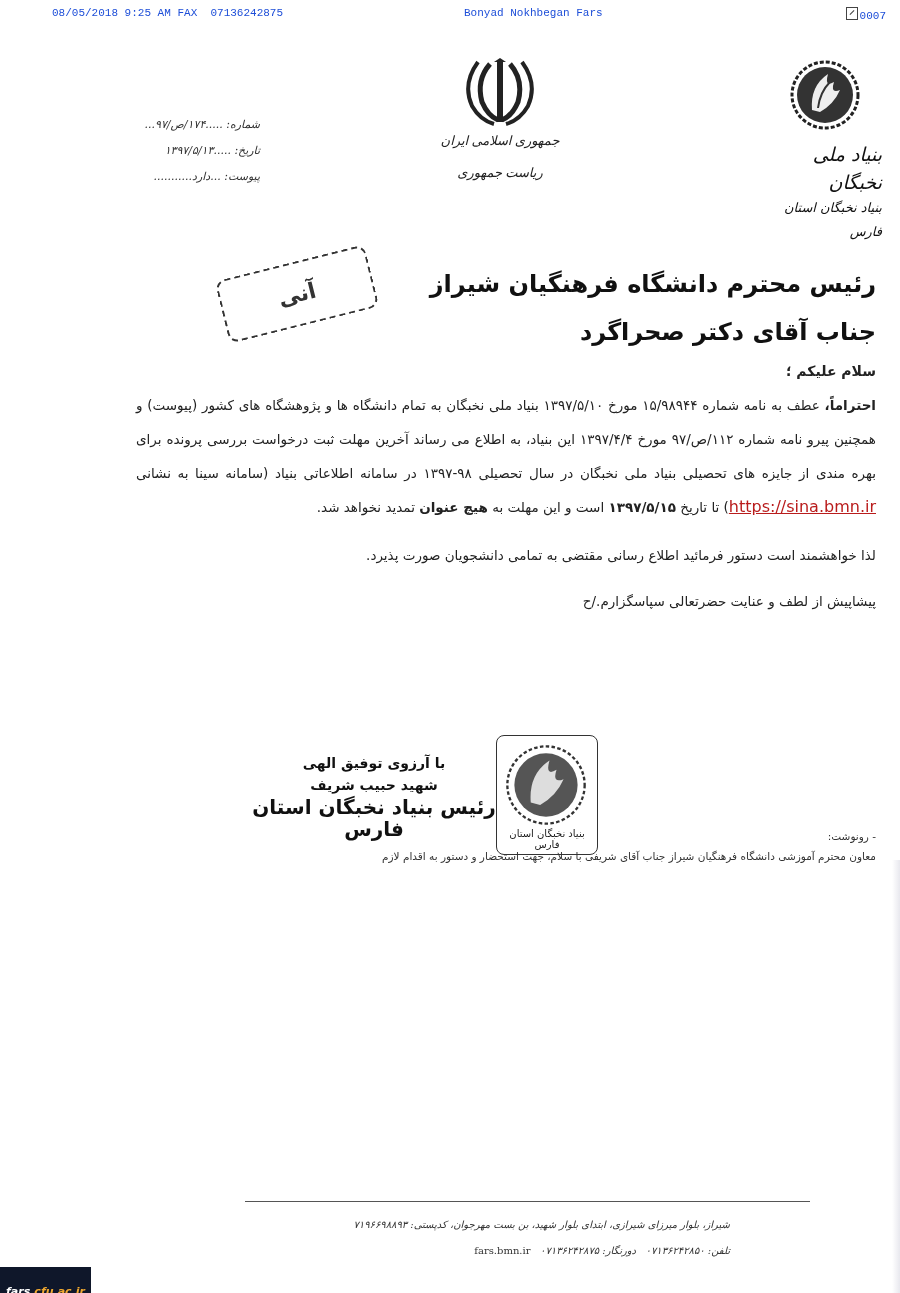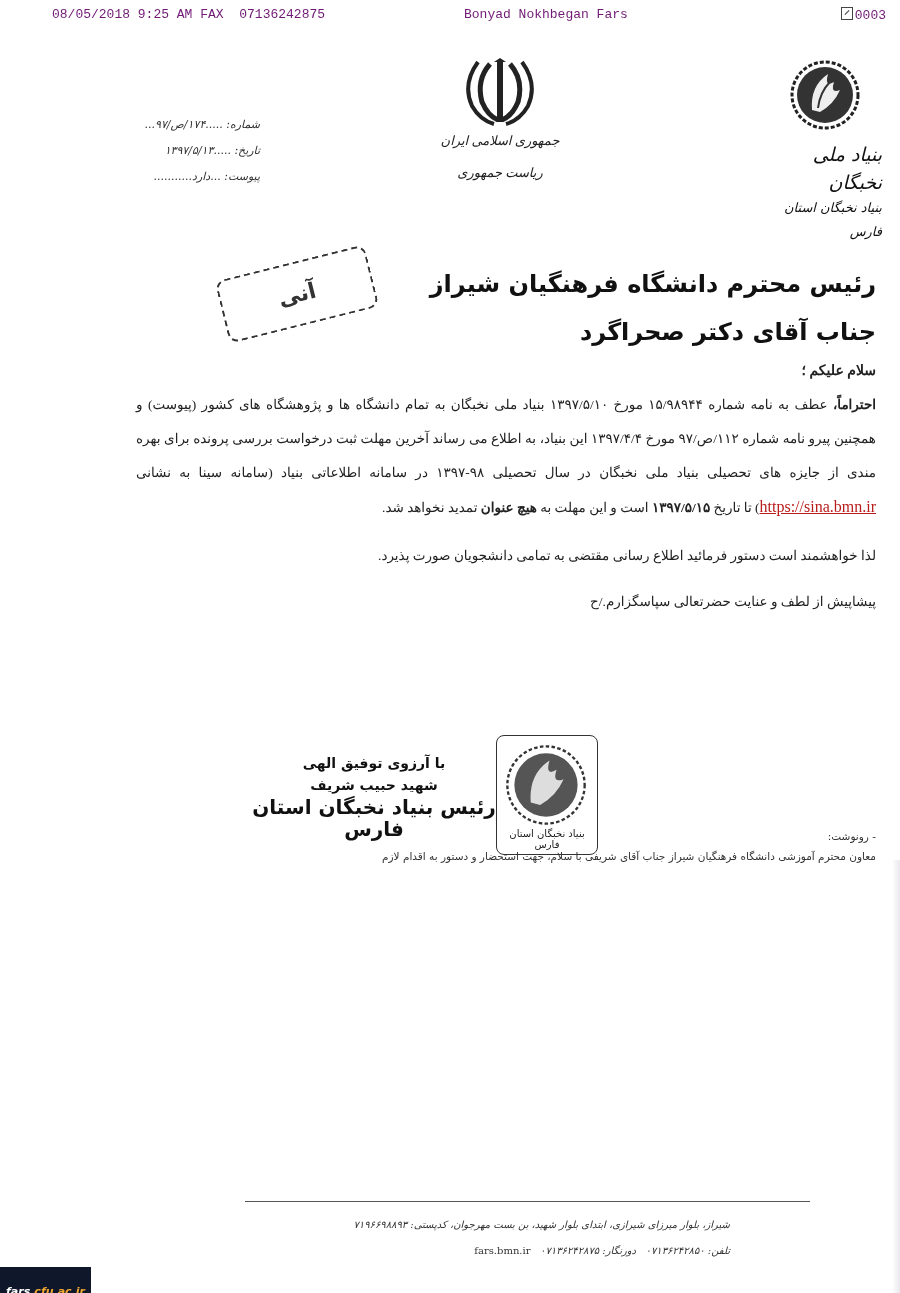--- a/index.html
+++ b/index.html
@@ -1,36 +1,36 @@
 <!DOCTYPE html>
 <html><head>
 <meta charset="utf-8">
 <style>
   html, body { margin:0; padding:0; }
   body { width:900px; height:1293px; background:#ffffff; position:relative; overflow:hidden; font-family:"DejaVu Sans", sans-serif; color:#1a1a1a; }
-  .fax-header { position:absolute; top:4px; left:0; width:900px; height:22px; font-family:"Liberation Mono", monospace; font-size:13px; color:#701a75; }
+  .fax-header { position:absolute; top:4px; left:0; width:900px; height:22px; font-family:"Liberation Mono", monospace; font-size:11px; color:#1d4ed8; }
   .fax-header .left { position:absolute; left:52px; top:3px; }
   .fax-header .mid { position:absolute; left:464px; top:3px; }
   .fax-header .right { position:absolute; right:14px; top:3px; }
   .fax-icon { display:inline-block; width:10px; height:11px; border:1px solid #444; vertical-align:-1px; margin-right:2px; position:relative; }
   .fax-icon:after { content:""; position:absolute; left:2px; top:4px; width:6px; height:1px; background:#444; transform:rotate(-45deg); }
   .meta { position:absolute; left:110px; top:112px; width:150px; font-size:11px; color:#333; line-height:26px; text-align:right; direction:rtl; font-family:"DejaVu Serif", serif; font-style:italic; }
 
   .emblem { position:absolute; left:460px; top:58px; width:80px; height:70px; }
   .gov-text { position:absolute; left:420px; top:125px; width:160px; text-align:center; direction:rtl; font-family:Liberation Serif, serif; font-style:italic; font-size:13px; color:#222; line-height:32px; }
 
   .logo { position:absolute; left:790px; top:60px; width:70px; height:70px; }
   .logo-text { position:absolute; left:760px; top:140px; width:122px; text-align:right; direction:rtl; font-family:"DejaVu Serif", serif; font-style:italic; color:#111; }
   .logo-text .l1 { font-size:19px; line-height:28px; }
   .logo-text .l2 { font-size:13px; line-height:24px; }
 
   .stamp { position:absolute; left:220px; top:262px; width:150px; height:60px; border:2px dashed #333; border-radius:10px; transform:rotate(-14deg); display:flex; align-items:center; justify-content:center; font-size:22px; font-weight:bold; color:#333; direction:rtl; }
 
   .addressee { position:absolute; right:24px; top:260px; width:500px; text-align:right; direction:rtl; font-weight:bold; font-size:24px; line-height:48px; color:#111; }
-  .body { position:absolute; left:136px; right:24px; top:354px; direction:rtl; text-align:justify; font-size:13.5px; line-height:34px; color:#222;font-family:Liberation Serif, serif; }
+  .body { position:absolute; left:136px; right:24px; top:354px; direction:rtl; text-align:justify; font-size:13.5px; line-height:34px; color:#222; }
   .body .greeting { font-weight:bold; font-size:14px; }
   .body p { margin:0; }
   .body b { font-weight:bold; }
   .body .link { direction:ltr; unicode-bidi:embed; text-decoration:underline; font-size:16px; color:#b91c1c; }
   .body .request { margin-top:14px; }
   .body .thanks { margin-top:12px; }
 
   .sig-wrap { position:absolute; left:300px; top:730px; width:320px; height:130px; }
   .sig-stamp { position:absolute; left:196px; top:5px; width:100px; height:118px; border:1.5px solid #333; border-radius:8px; }
   .sig-seal { position:absolute; left:8px; top:8px; width:82px; height:82px; }
@@ -52,21 +52,21 @@
 <body>
 
 <div class="fax-header">
   <span class="left">
     <span>08/05/2018 9:25 AM</span>
     <span>FAX</span>&nbsp;
     <span>07136242875</span>
   </span>
   <span class="mid">Bonyad Nokhbegan Fars</span>
   <span class="right">
-    <span class="fax-icon"></span><span>0003</span>
+    <span class="fax-icon"></span><span>0007</span>
   </span>
 </div>
 
 <div class="meta">
   <div><span>شماره:</span> .....<span>۱۷۴/ص/۹۷</span>...</div>
   <div><span>تاریخ:</span> .....<span>۱۳۹۷/۵/۱۳</span></div>
   <div><span>پیوست:</span> ...<span>دارد</span>...........</div>
 </div>
 
 <svg class="emblem" viewBox="0 0 80 70">

